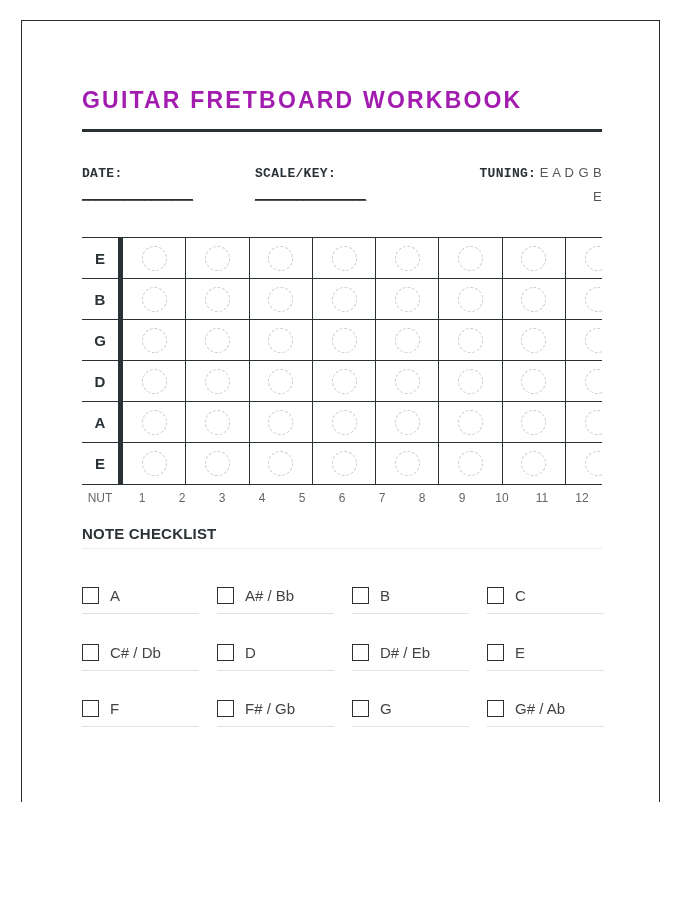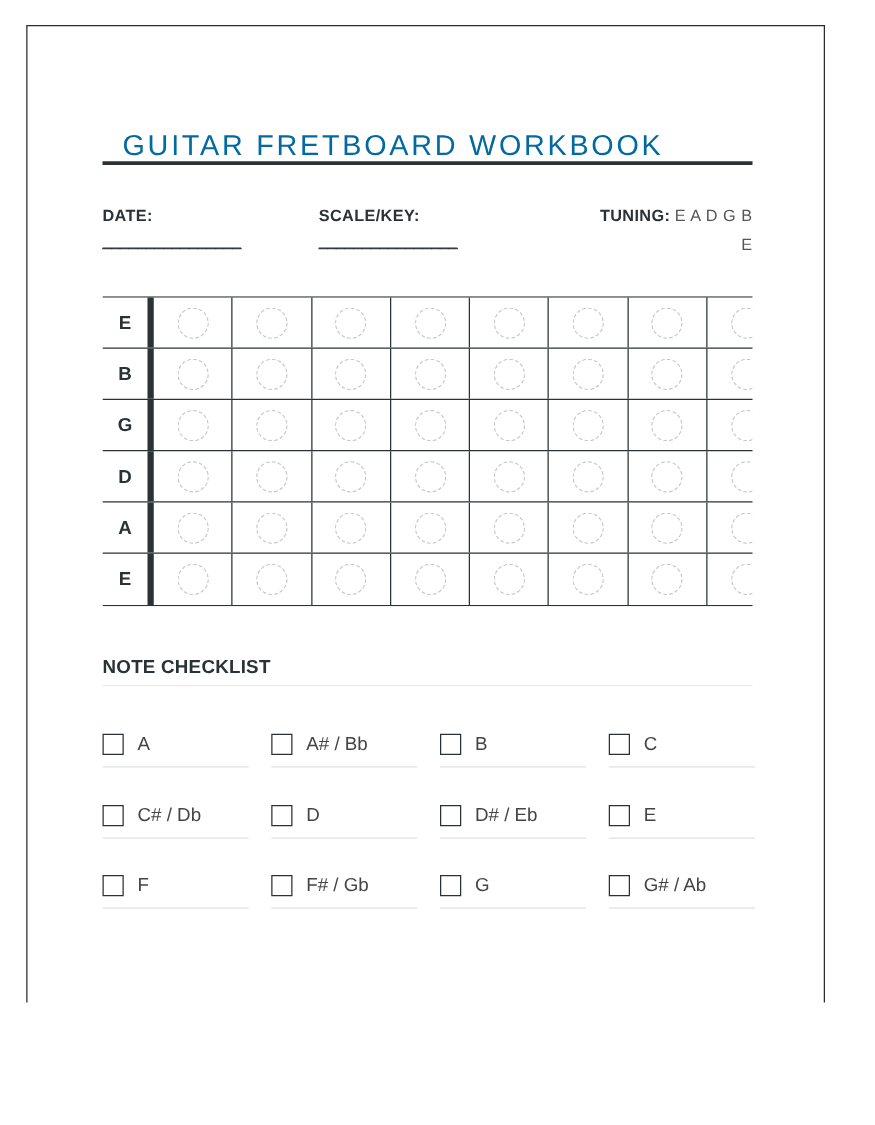--- a/index.html
+++ b/index.html
@@ -39,25 +39,25 @@
     .content {
       position: absolute;
       left: 60px;
       top: 0;
       width: 520px;
     }
     .title {
       position: absolute;
       top: 66px;
       left: 0;
-      margin: 16px;
+      margin: 0;
       font-size: 23px;
-      font-weight: normal;
+      font-weight: bold;
       letter-spacing: 2.2px;
-      color: #0369a1;
+      color: #a21caf;
       white-space: nowrap;
     }
     .title-rule {
       position: absolute;
       top: 108px;
       left: 0;
       width: 520px;
       height: 3px;
       background: #2b3236;
     }
@@ -69,20 +69,21 @@
       font-size: 13px;
     }
     .meta-field {
       position: absolute;
       top: 0;
     }
     .meta-label {
       font-weight: bold;
       color: #2b3236;
       letter-spacing: 0.3px;
+      font-family: Liberation Mono, monospace;
     }
     .meta-blank {
       display: block;
       margin-top: 4px;
       color: #2b3236;
       letter-spacing: -0.3px;
       font-size: 13px;
       line-height: 18px;
       text-decoration: underline;
     }
@@ -416,20 +417,35 @@
                   <div class="note-dot"></div>
                 </div>
                 <div class="fret-cell" style="left: 420.8px;">
                   <div class="note-dot"></div>
                 </div>
                 <div class="fret-cell" style="left: 484.1px;">
                   <div class="note-dot"></div>
                 </div>
               </div>
             </div>
+          <div class="fret-labels" id="fret-labels">
+              <span class="fret-label" style="left: 18px;">NUT</span>
+              <span class="fret-label" style="left: 60px;">1</span>
+              <span class="fret-label" style="left: 100px;">2</span>
+              <span class="fret-label" style="left: 140px;">3</span>
+              <span class="fret-label" style="left: 180px;">4</span>
+              <span class="fret-label" style="left: 220px;">5</span>
+              <span class="fret-label" style="left: 260px;">6</span>
+              <span class="fret-label" style="left: 300px;">7</span>
+              <span class="fret-label" style="left: 340px;">8</span>
+              <span class="fret-label" style="left: 380px;">9</span>
+              <span class="fret-label" style="left: 420px;">10</span>
+              <span class="fret-label" style="left: 460px;">11</span>
+              <span class="fret-label" style="left: 500px;">12</span>
+            </div>
         </div>
 
         <div class="checklist">
           <h2 class="checklist-title">NOTE CHECKLIST</h2>
           <div id="check-items">
               <div class="check-item" style="left: 0px; top: 62px;">
                 <span class="check-box"></span>
                 <span class="check-label">A</span>
               </div>
               <div class="check-item" style="left: 135px; top: 62px;">

